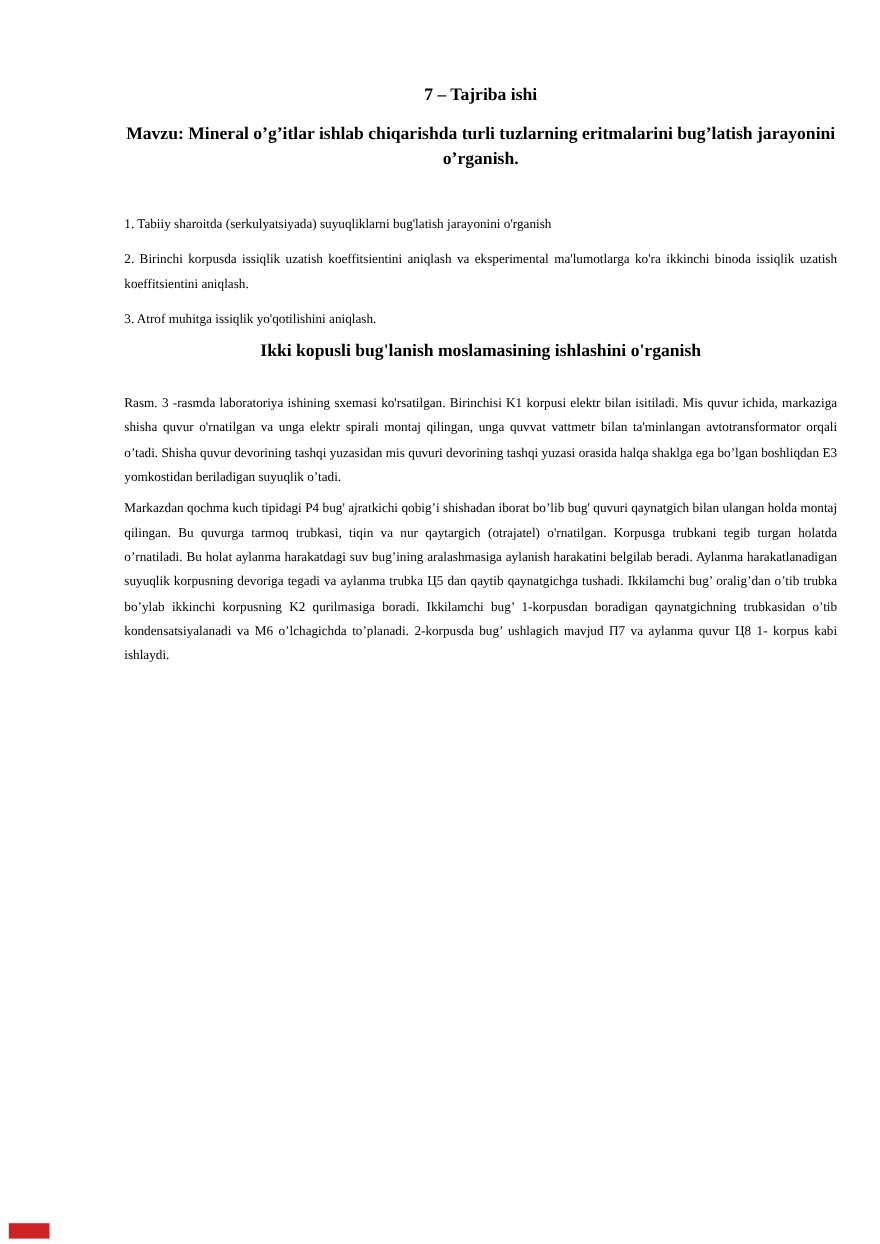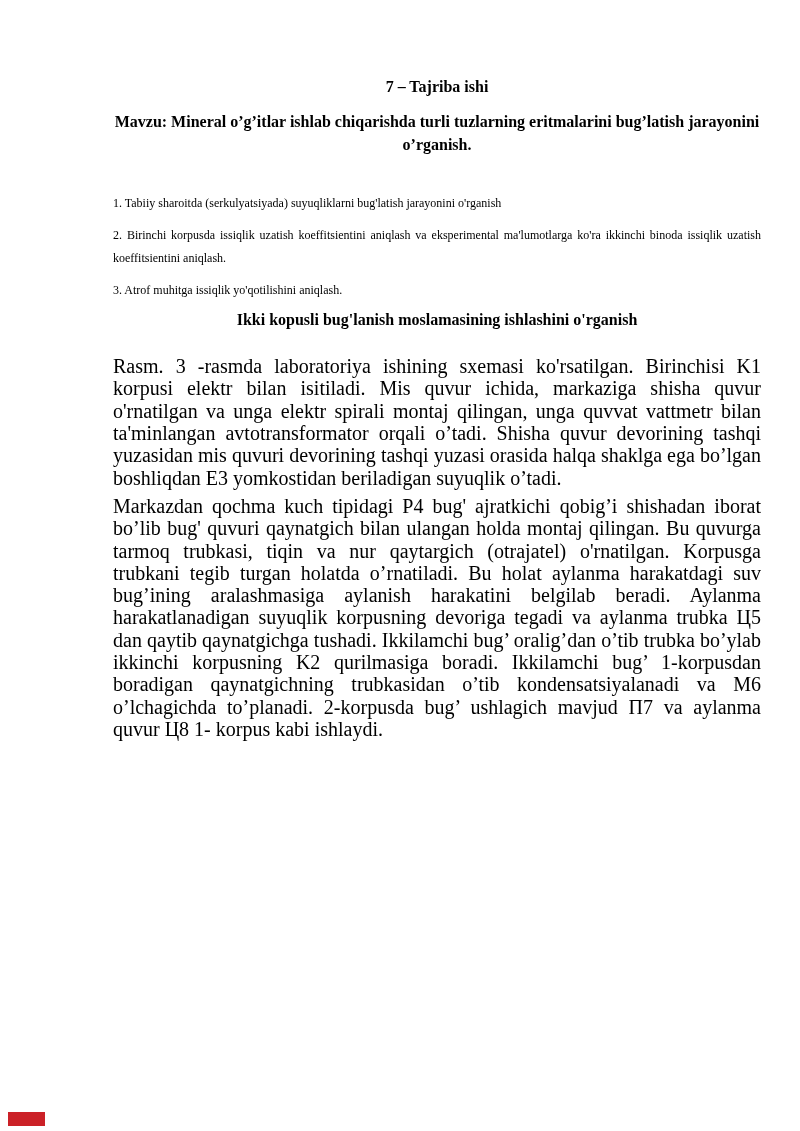--- a/index.html
+++ b/index.html
@@ -43,21 +43,21 @@
     margin: 0 0 26px 0;
   }
   .goal-item {
     font-size: 12px;
     line-height: 22.3px;
     text-align: justify;
     margin: 0 0 10px 0;
   }
   .goal-item:last-of-type { margin-bottom: 6px; }
   .body-para {
-    font-size: 20px;
+    font-size: 12px;
     line-height: 22.3px;
     text-align: justify;
     margin: 0 0 6px 0;
   }
   .red-marker {
     position: absolute;
     left: 8px;
     bottom: 5px;
     width: 37px;
     height: 14px;

